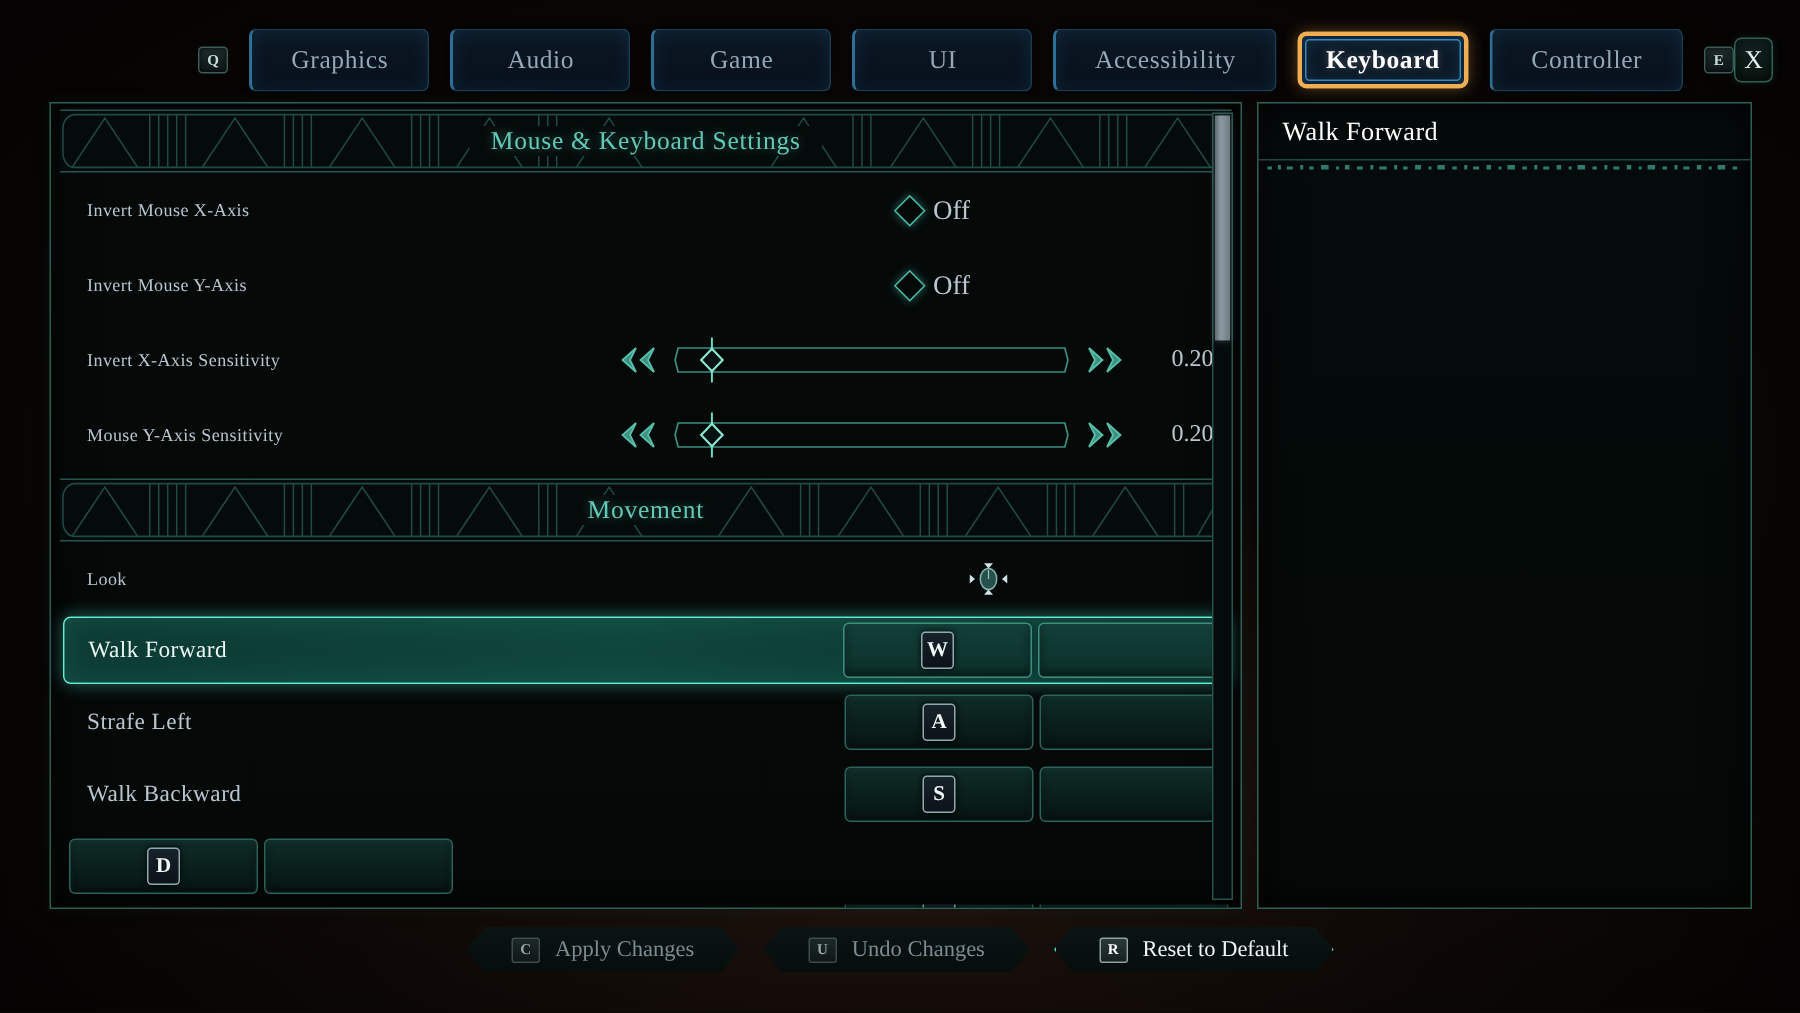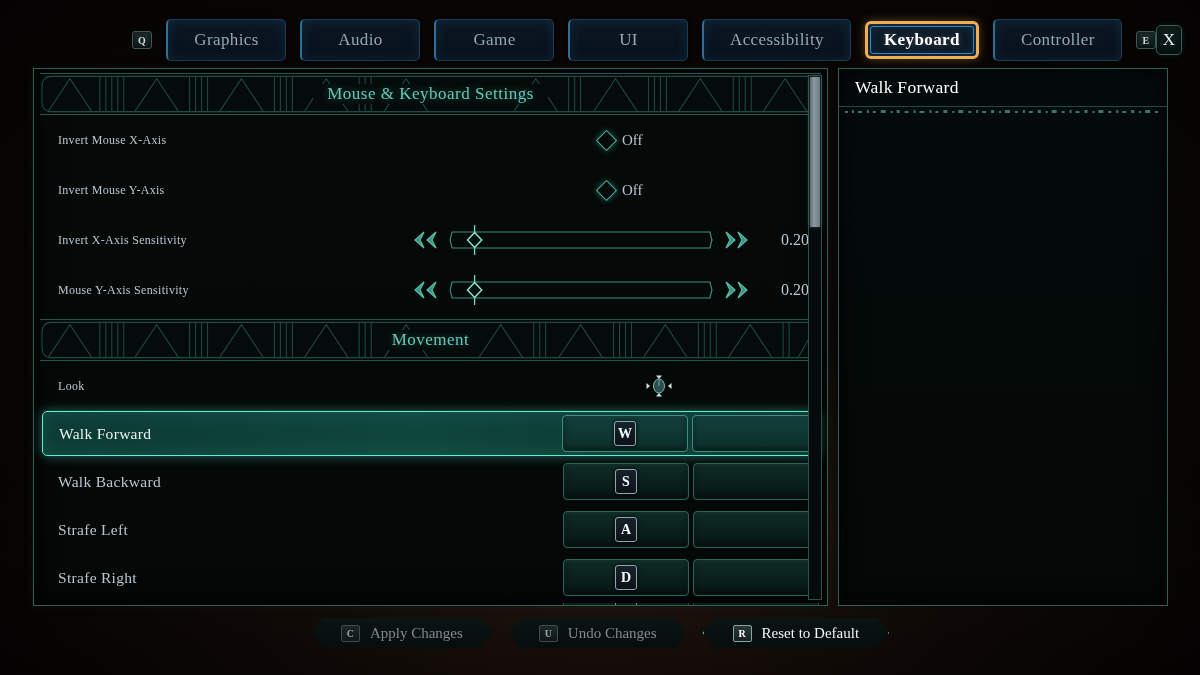--- a/index.html
+++ b/index.html
@@ -140,21 +140,21 @@
     display: flex; align-items: center; gap: 8px;
     width: 120px; justify-content: flex-start;
     margin-right: 90px;
   }
   .diamond {
     width: 15px; height: 15px;
     border: 1.6px solid #46b9a6;
     transform: rotate(45deg);
     box-shadow: 0 0 6px rgba(70,185,166,.5);
   }
-  .toggle-val { color: #b9c6cf; font-size: 15px; }
+  .toggle-val { color: #b9c6cf; font-size: 18px; }
 
   
   .slider-wrap {
     display: flex; align-items: center; gap: 9px;
     width: 340px; margin-right: 14px;
   }
   .chev { flex: 0 0 auto; }
   .track {
     position: relative; flex: 1 1 auto; height: 22px;
   }
@@ -446,41 +446,40 @@
     <span class="bind-label">Walk Forward</span>
     <span class="bind-slot">
       <span class="keycap">W</span>
     </span>
     <span class="bind-slot">
       <span></span>
     </span>
   </div>
 
   <div class="bind-row">
+    <span class="bind-label">Strafe Left</span>
+    <span class="bind-slot">
+      <span class="keycap">A</span>
+    </span>
+    <span class="bind-slot">
+      <span></span>
+    </span>
+  </div>
+
+  <div class="bind-row">
     <span class="bind-label">Walk Backward</span>
     <span class="bind-slot">
       <span class="keycap">S</span>
     </span>
     <span class="bind-slot">
       <span></span>
     </span>
   </div>
 
   <div class="bind-row">
-    <span class="bind-label">Strafe Left</span>
-    <span class="bind-slot">
-      <span class="keycap">A</span>
-    </span>
-    <span class="bind-slot">
-      <span></span>
-    </span>
-  </div>
-
-  <div class="bind-row">
-    <span class="bind-label">Strafe Right</span>
     <span class="bind-slot">
       <span class="keycap">D</span>
     </span>
     <span class="bind-slot">
       <span></span>
     </span>
   </div>
 
   <div class="bind-row clipped">
     <span class="bind-label"></span>

